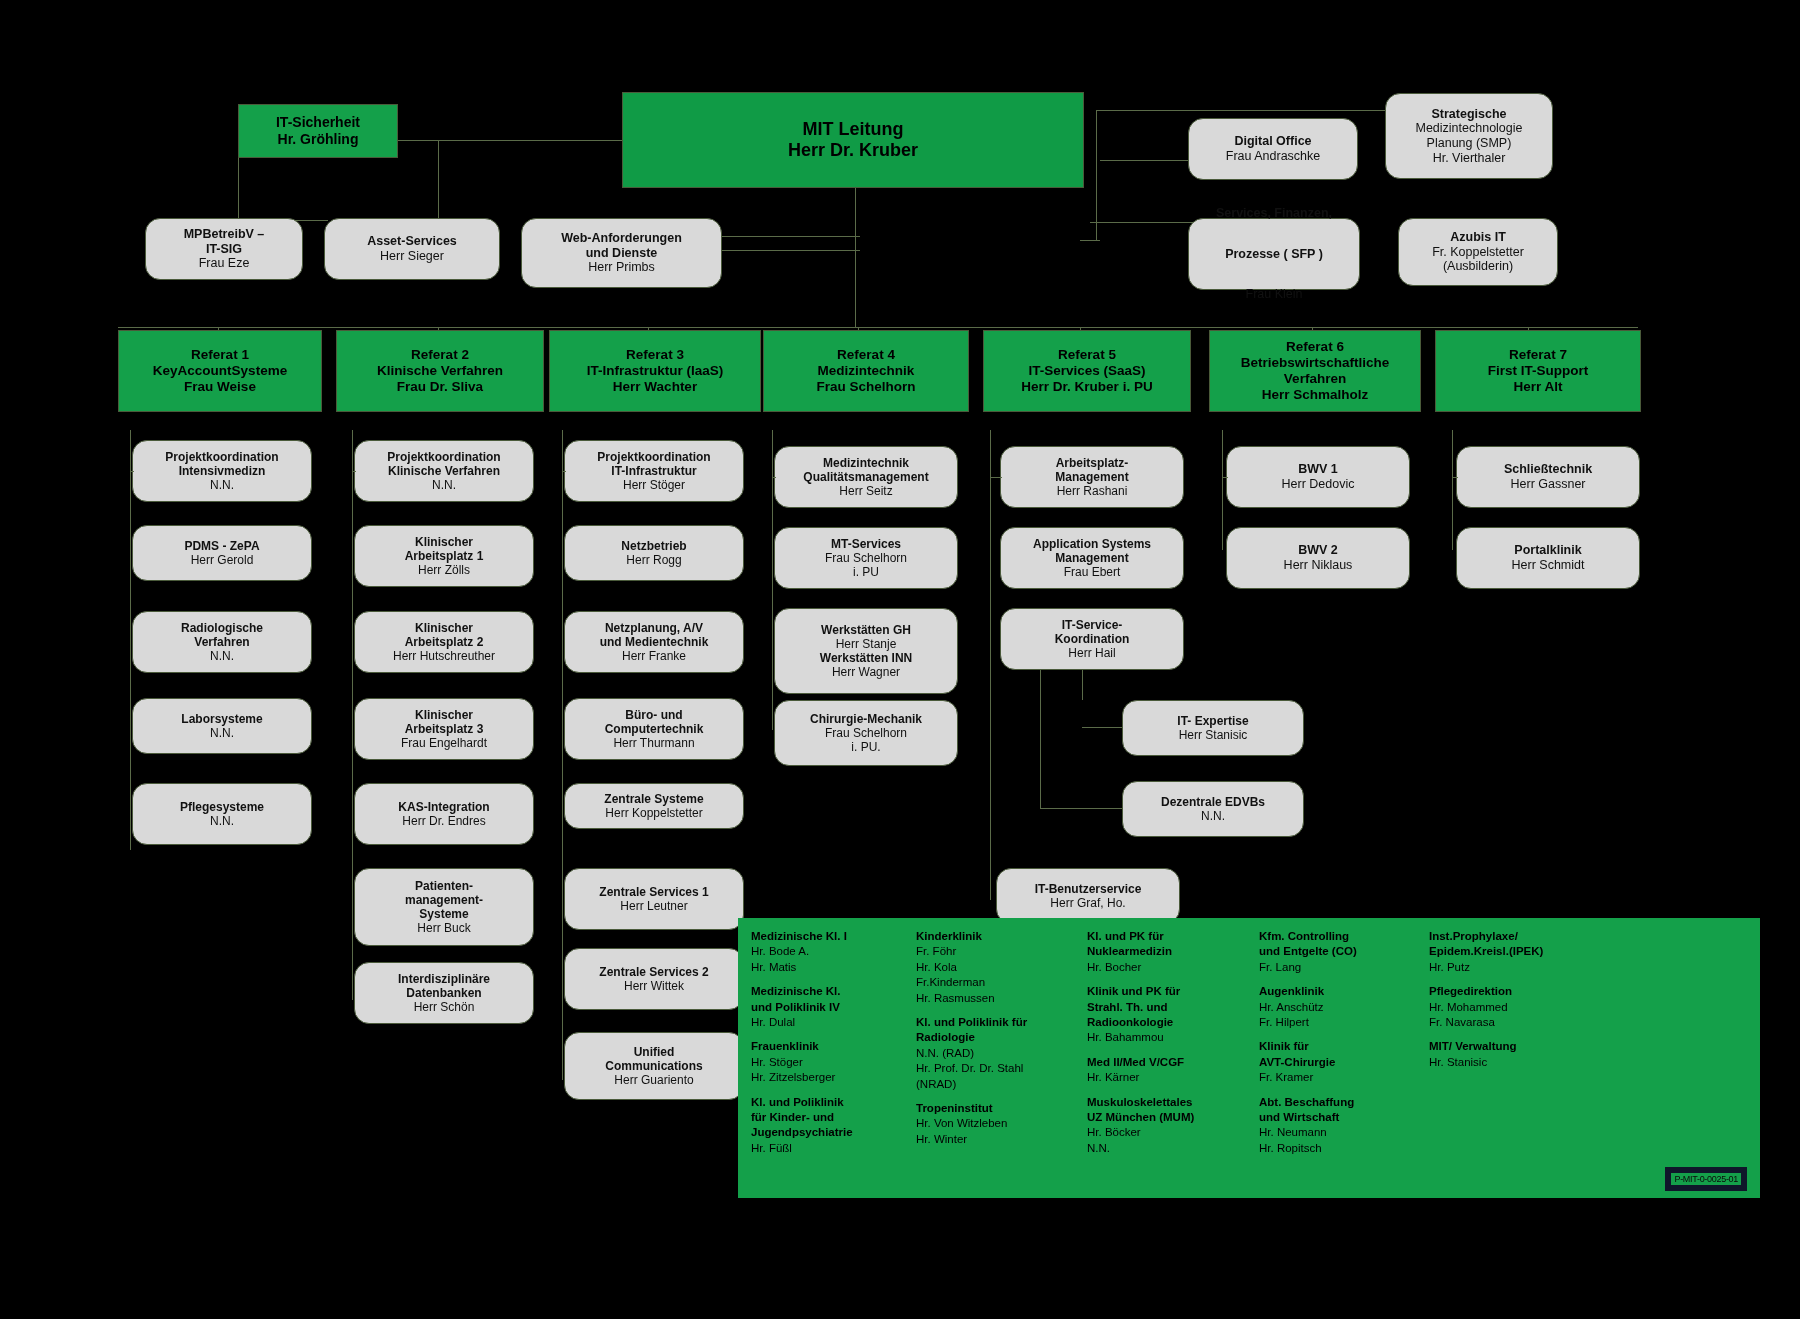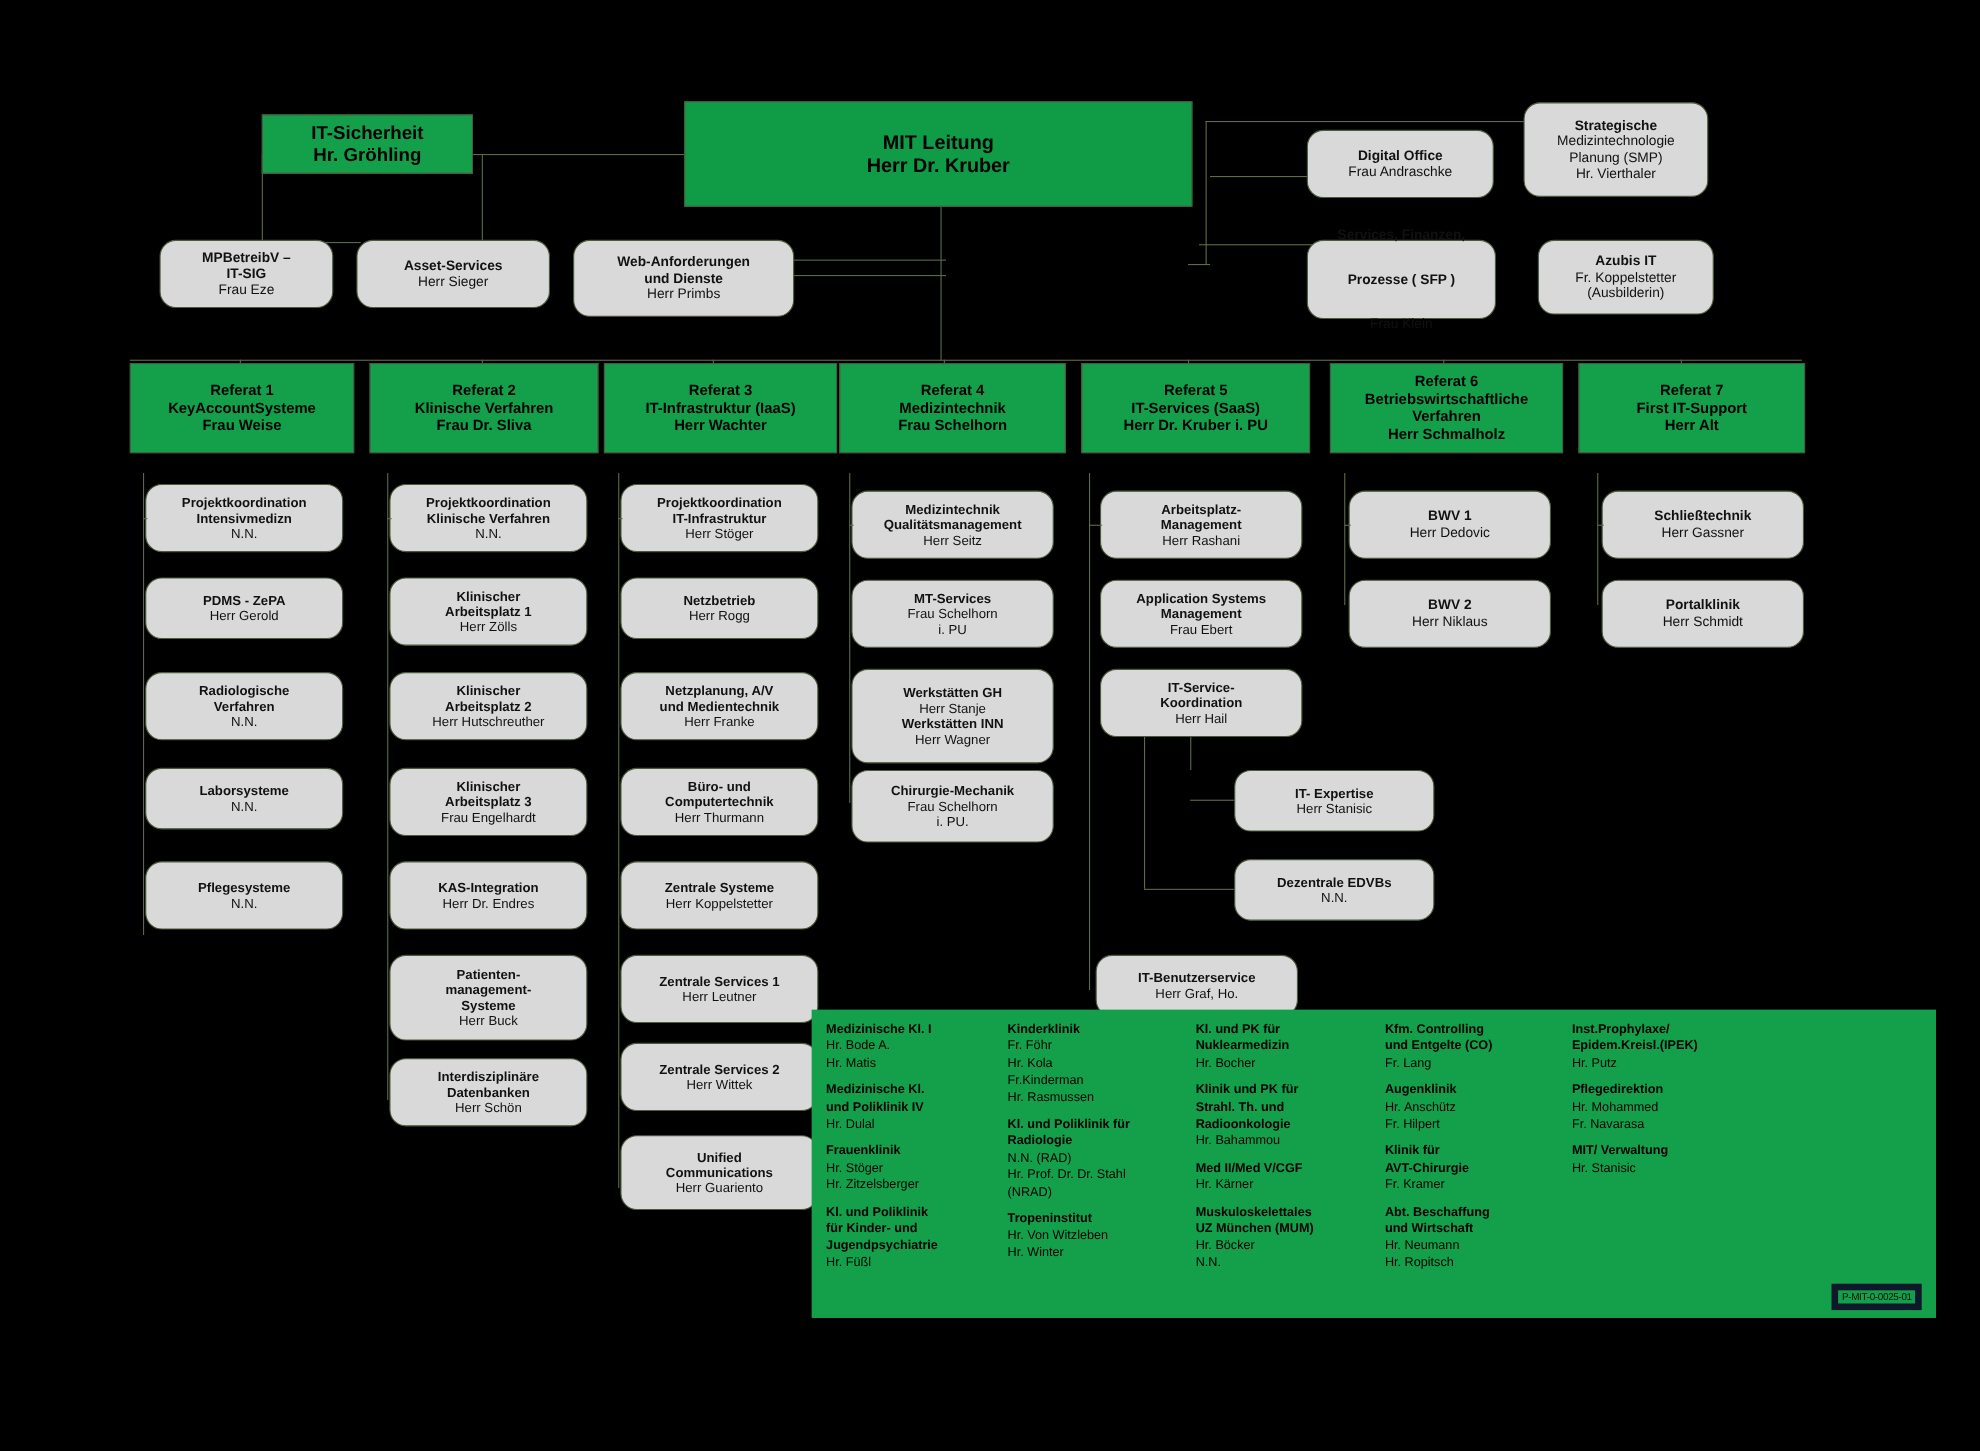--- a/index.html
+++ b/index.html
@@ -58,21 +58,21 @@
   <div class="line vline" style="left:772px;top:430px;height:300px;"></div>
   <div class="line vline" style="left:990px;top:430px;height:470px;"></div>
   <div class="line vline" style="left:1222px;top:430px;height:120px;"></div>
   <div class="line vline" style="left:1452px;top:430px;height:120px;"></div>
 
   <div class="box green lead" style="left:622px;top:92px;width:462px;height:96px;font-size:18px;">
     <span class="t1">MIT Leitung</span>
     <span class="t2">Herr Dr. Kruber</span>
   </div>
 
-  <div class="box green" style="left:238px;top:104px;width:192px;height:54px;font-size:17px;">
+  <div class="box green" style="left:238px;top:104px;width:160px;height:54px;font-size:14px;">
     <span class="t1">IT-Sicherheit</span>
     <span class="t2">Hr. Gröhling</span>
   </div>
 
   <div class="box grey" style="left:1188px;top:118px;width:170px;height:62px;font-size:12.5px;">
     <span class="t1">Digital Office</span>
     <span class="t2">Frau Andraschke</span>
   </div>
 
   <div class="box grey" style="left:1385px;top:93px;width:168px;height:86px;font-size:12.5px;">
@@ -219,21 +219,21 @@
   <div class="box grey" style="left:564px;top:611px;width:180px;height:62px;font-size:12px;">
     <span class="t1">Netzplanung, A/V</span>
     <span class="t1">und Medientechnik</span>
     <span class="t3">Herr Franke</span>
   </div>
   <div class="box grey" style="left:564px;top:698px;width:180px;height:62px;font-size:12px;">
     <span class="t1">Büro- und</span>
     <span class="t1">Computertechnik</span>
     <span class="t3">Herr Thurmann</span>
   </div>
-  <div class="box grey" style="left:564px;top:783px;width:180px;height:62px;font-size:12px;">
+  <div class="box grey" style="left:564px;top:783px;width:180px;height:46px;font-size:12px;">
     <span class="t1">Zentrale Systeme</span>
     <span class="t3">Herr Koppelstetter</span>
   </div>
   <div class="box grey" style="left:564px;top:868px;width:180px;height:62px;font-size:12px;">
     <span class="t1">Zentrale Services 1</span>
     <span class="t3">Herr Leutner</span>
   </div>
   <div class="box grey" style="left:564px;top:948px;width:180px;height:62px;font-size:12px;">
     <span class="t1">Zentrale Services 2</span>
     <span class="t3">Herr Wittek</span>

